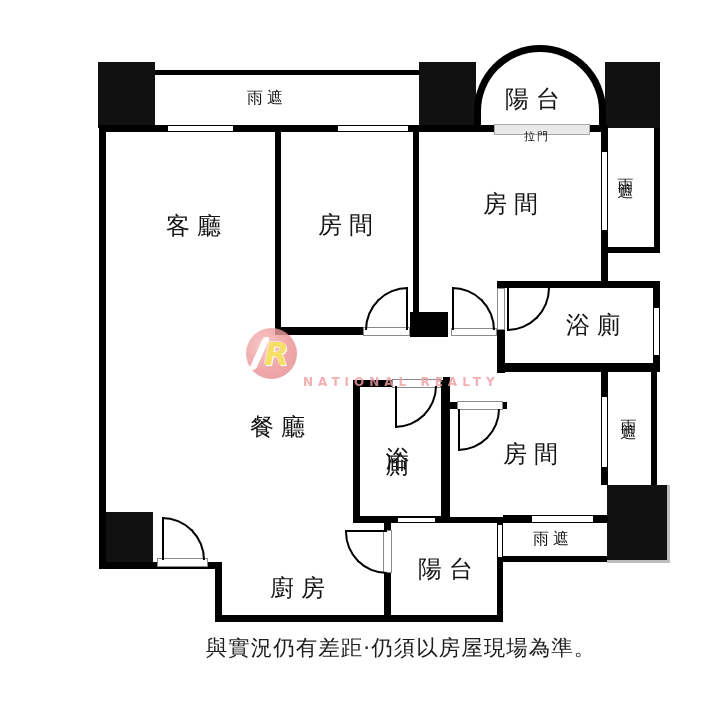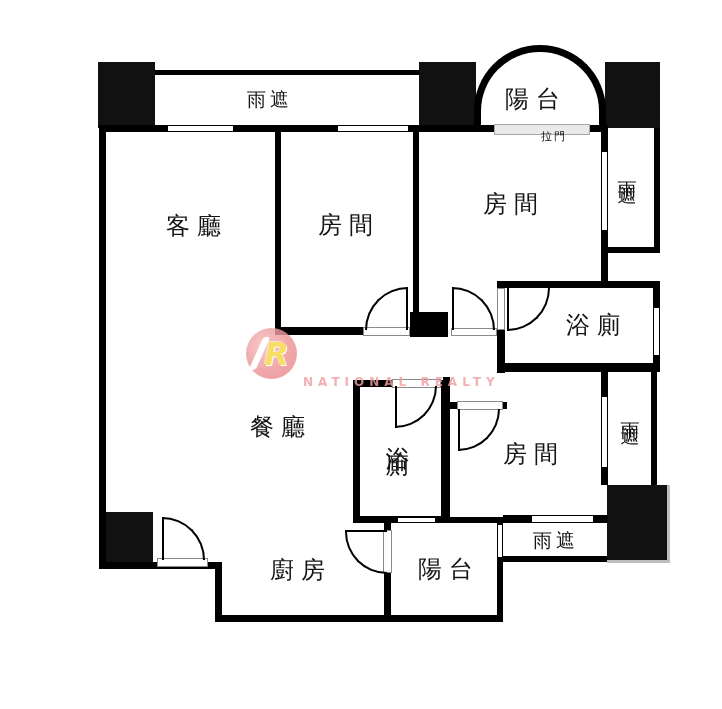--- a/index.html
+++ b/index.html
@@ -7,22 +7,22 @@
           font-family:"DejaVu Sans","Liberation Sans",sans-serif;}
   .wall{position:absolute;background:#000;}
   .pillar{position:absolute;background:#111;}
   .thinline{position:absolute;background:#000;}
   .win-h{position:absolute;background:#fff;border-top:1px solid #000;border-bottom:1px solid #000;box-sizing:border-box;}
   .win-v{position:absolute;background:#fff;border-left:1px solid #000;border-right:1px solid #000;box-sizing:border-box;}
   .thresh{position:absolute;background:#fff;border:1px solid #8a8a8a;box-sizing:border-box;}
   .arc{position:absolute;box-sizing:border-box;border:0 solid #000;}
   .leaf{position:absolute;background:#000;}
   .lbl{position:absolute;color:#141414;font-size:24px;letter-spacing:7px;white-space:nowrap;line-height:1.1;}
-  .lbl.small{font-size:19px;letter-spacing:4px;}
-  .lbl.tiny{font-size:11px;letter-spacing:2px;margin-left:17px;}
+  .lbl.small{font-size:16px;letter-spacing:4px;}
+  .lbl.tiny{font-size:11px;letter-spacing:2px;}
   .vtext{writing-mode:vertical-rl;text-orientation:upright;letter-spacing:5px;}
   .balcony-arc{position:absolute;left:474px;top:45px;width:132px;height:83px;box-sizing:border-box;
     border-top:7px solid #000;border-left:7px solid #000;border-right:7px solid #000;
     border-radius:66px 66px 0 0;background:#fff;}
   .slide{position:absolute;left:494px;top:124px;width:96px;height:11px;background:#e9e9e9;
     border:1px solid #a8a8a8;box-sizing:border-box;}
   #watermark{position:absolute;left:243px;top:326px;width:245px;height:58px;opacity:.82;}
   #wm-circle{position:absolute;left:3px;top:2px;width:51px;height:51px;border-radius:50%;
     background:radial-gradient(circle at 35% 35%, #f6bdbd 0%, #ec9496 55%, #e88a8d 100%);
     display:flex;align-items:center;justify-content:center;}
@@ -127,33 +127,34 @@
   <div class="arc" style="left:162px;top:517px;width:43px;height:43px;border-top:2px solid #000;border-right:2px solid #000;border-top-right-radius:100%;"></div>
   <div class="leaf" style="left:162px;top:517px;width:2px;height:43px;"></div>
 
   <div class="lbl" style="left:166px;top:213px;text-align:right;">客廳</div>
   <div class="lbl" style="left:318px;top:212px;">房間</div>
   <div class="lbl" style="left:483px;top:191px;">房間</div>
   <div class="lbl" style="left:503px;top:441px;">房間</div>
   <div class="lbl" style="left:566px;top:312px;">浴廁</div>
   <div class="lbl vtext" style="left:384px;top:427px;">浴廁</div>
   <div class="lbl" style="left:250px;top:414px;">餐廳</div>
-  <div class="lbl" style="left:270px;top:557px;">廚房</div>
+  <div class="lbl" style="left:270px;top:575px;">廚房</div>
   <div class="lbl" style="left:505px;top:86px;">陽台</div>
   <div class="lbl" style="left:418px;top:556px;">陽台</div>
   <div class="lbl small" style="left:247px;top:89px;">雨遮</div>
   <div class="lbl small vtext" style="left:617px;top:166px;">雨遮</div>
   <div class="lbl small vtext" style="left:620px;top:407px;">雨遮</div>
   <div class="lbl small" style="left:533px;top:530px;">雨遮</div>
   <div class="lbl tiny" style="left:524px;top:131px;">拉門</div>
 
   <div id="watermark">
     <div id="wm-circle">
       <div id="wm-slash"></div>
       <span id="wm-r">R</span>
     </div>
     <div id="wm-sub">NATIONAL REALTY</div>
   </div>
 
   <div id="disclaimer">
+    <div>與實況仍有差距·仍須以房屋現場為準。</div>
   </div>
 
 </div>
 
 </body></html>

